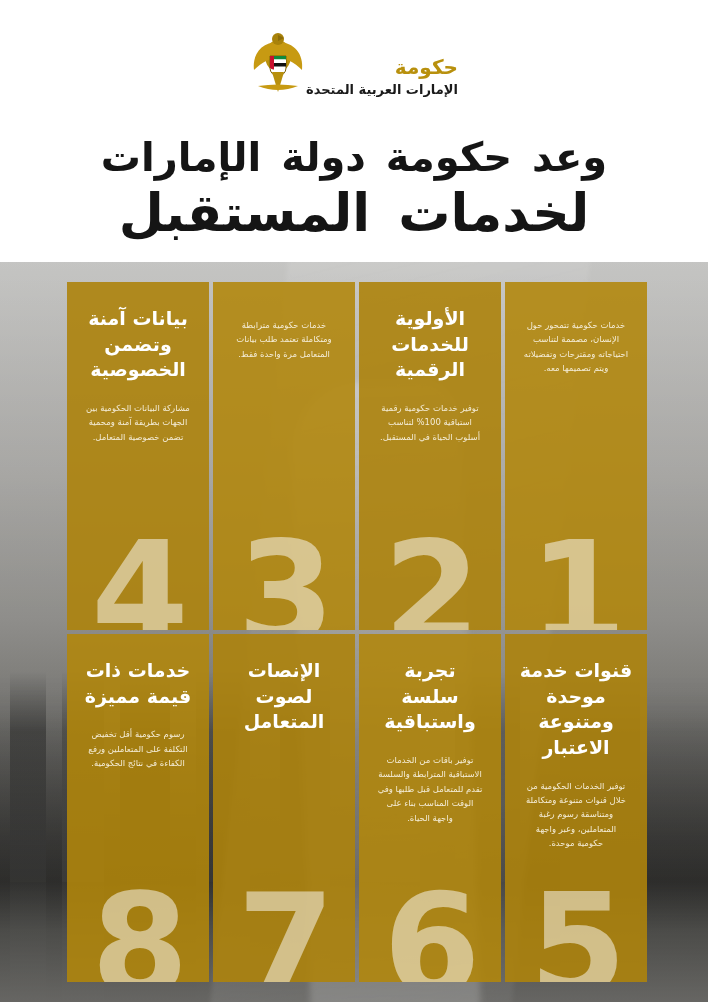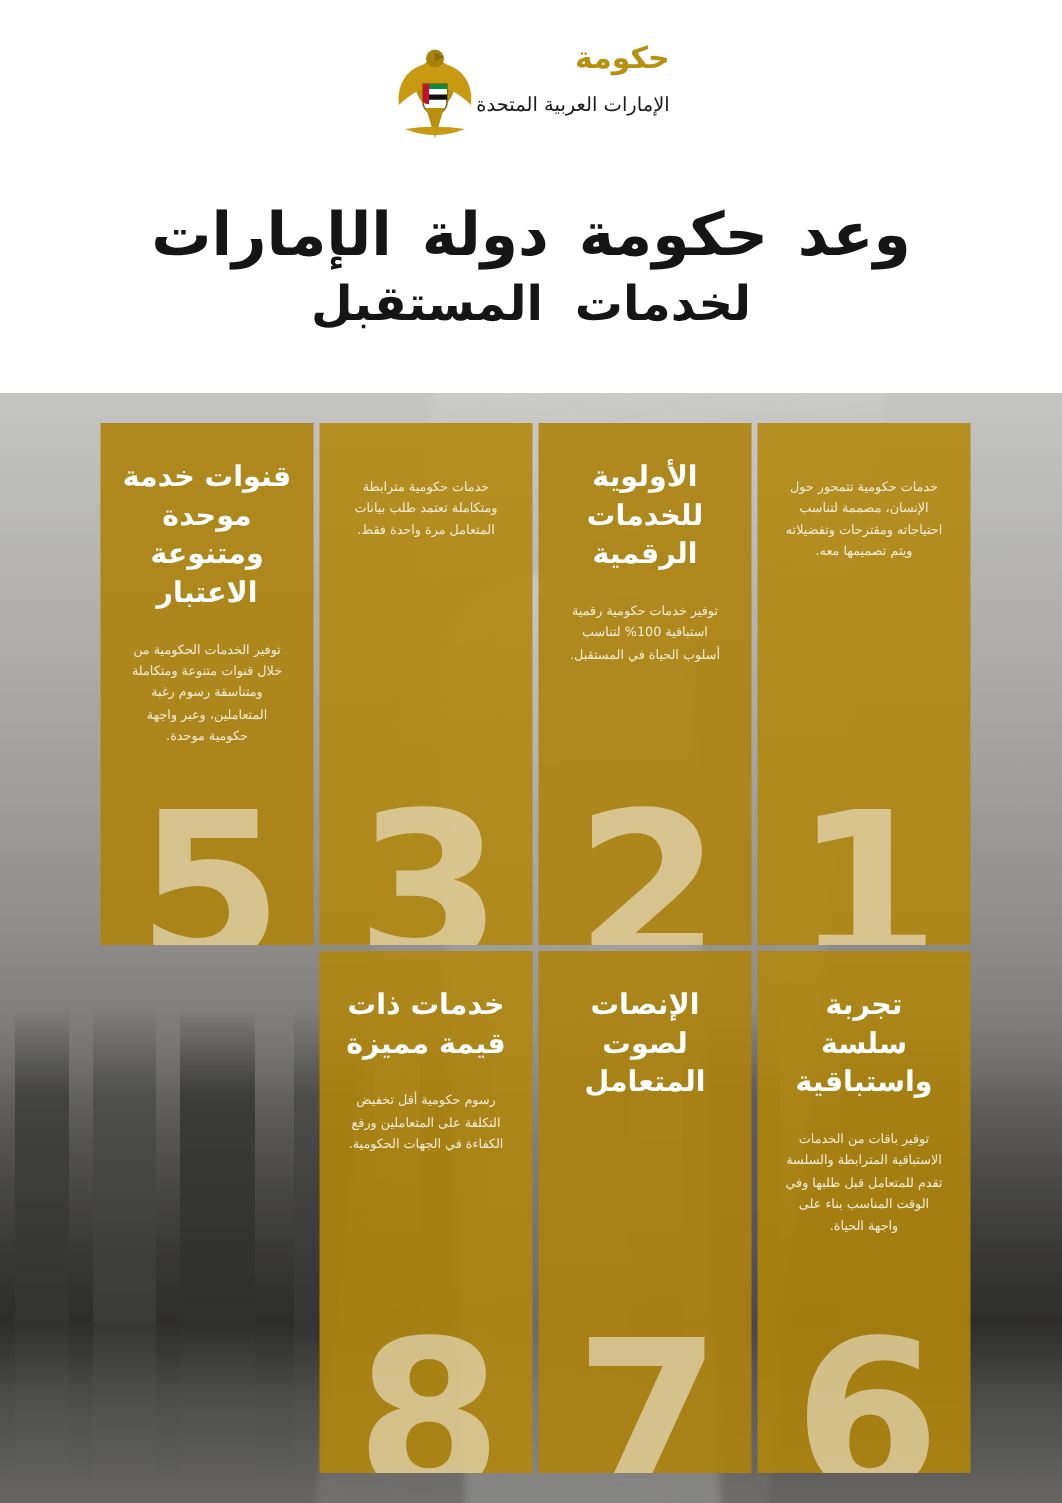--- a/index.html
+++ b/index.html
@@ -18,21 +18,21 @@
   
   .header {
     height: 262px;
     background: #ffffff;
     position: relative;
   }
 
   .emblem-row {
     display: flex;
     flex-direction: row;
-    align-items: flex-start;
+    align-items: flex-end;
     justify-content: center;
     padding-top: 26px;
   }
 
   .emblem {
     width: 56px;
     height: 72px;
     position: relative;
     flex: none;
   }
@@ -44,39 +44,39 @@
     color: #1a1a1a;
   }
   .gov-wordmark .line1 {
     font-size: 20px;
     font-weight: bold;
     letter-spacing: 0px;
     color: #b8900d;
   }
   .gov-wordmark .line2 {
     font-size: 13px;
-    font-weight: normal;
+    font-weight: bold;
     color: #1a1a1a;
-    margin-top: 12px;
+    margin-top: 2px;
   }
 
   .title-block {
     text-align: center;
     margin-top: 36px;
     color: #151515;
     font-weight: bold;
     letter-spacing: 1px;
   }
   .title-line1 {
     font-size: 40px;
     line-height: 1.15;
     word-spacing: 6px;
   }
   .title-line2 {
-    font-size: 32px;
+    font-size: 52px;
     line-height: 1.15;
     word-spacing: 10px;
     margin-top: 4px;
   }
 
   
   .poster {
     position: relative;
     width: 708px;
     height: 740px;
@@ -259,38 +259,43 @@
       <div class="card-title">الأولوية للخدمات الرقمية</div>
       <div class="card-desc">توفير خدمات حكومية رقمية استباقية 100% لتناسب أسلوب الحياة في المستقبل.</div>
       <div class="card-num">2</div>
     </div>
 
     <div class="card">
       <div class="card-desc">خدمات حكومية مترابطة ومتكاملة تعتمد طلب بيانات المتعامل مرة واحدة فقط.</div>
       <div class="card-num">3</div>
     </div>
 
+    <div class="card alt">
+      <div class="card-title">بيانات آمنة وتضمن الخصوصية</div>
+      <div class="card-desc">مشاركة البيانات الحكومية بين الجهات بطريقة آمنة ومحمية تضمن خصوصية المتعامل.</div>
+      <div class="card-num">4</div>
+    </div>
 
     <div class="card alt">
       <div class="card-title">قنوات خدمة موحدة ومتنوعة الاعتبار</div>
       <div class="card-desc">توفير الخدمات الحكومية من خلال قنوات متنوعة ومتكاملة ومتناسقة رسوم رغبة المتعاملين، وعبر واجهة حكومية موحدة.</div>
       <div class="card-num">5</div>
     </div>
 
     <div class="card">
       <div class="card-title">تجربة سلسة واستباقية</div>
       <div class="card-desc">توفير باقات من الخدمات الاستباقية المترابطة والسلسة تقدم للمتعامل قبل طلبها وفي الوقت المناسب بناء على واجهة الحياة.</div>
       <div class="card-num">6</div>
     </div>
 
     <div class="card alt">
       <div class="card-title">الإنصات لصوت المتعامل</div>
       <div class="card-num">7</div>
     </div>
 
     <div class="card">
       <div class="card-title">خدمات ذات قيمة مميزة</div>
-      <div class="card-desc">رسوم حكومية أقل تخفيض التكلفة على المتعاملين ورفع الكفاءة في الجهات الحكومية.</div>
+      <div class="card-desc">رسوم حكومية أقل تخفيض التكلفة على المتعاملين ورفع الكفاءة في نتائج الحكومية.</div>
       <div class="card-num">8</div>
     </div>
 
   </div>
 </div>
 
 </body></html>

